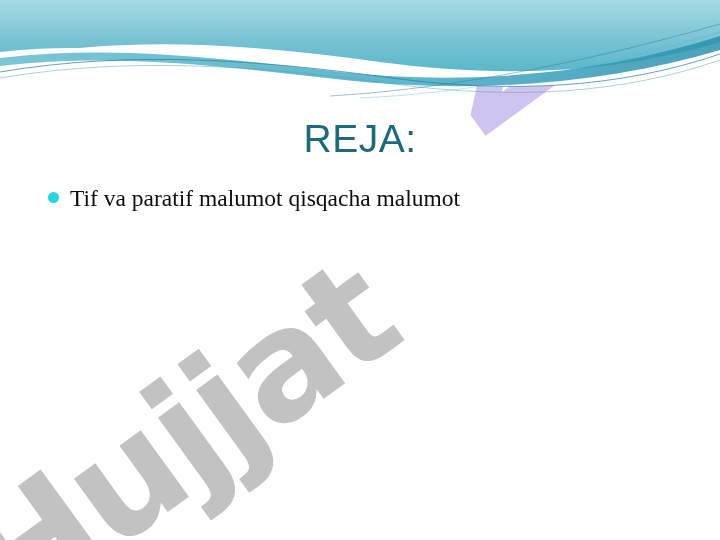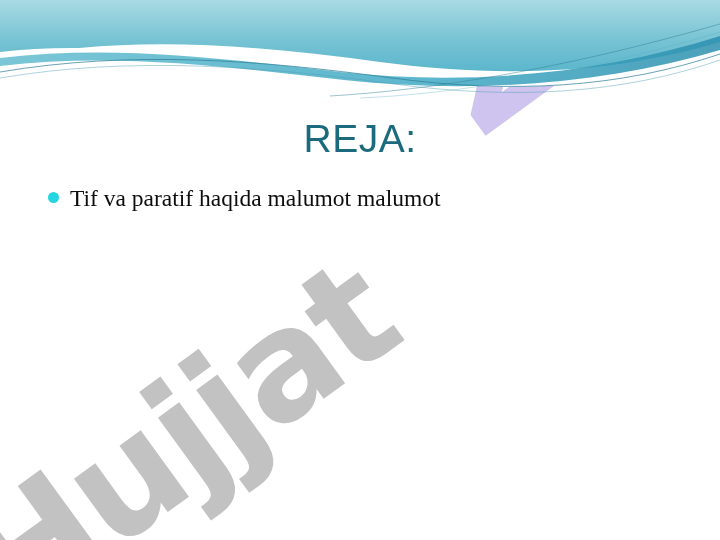--- a/index.html
+++ b/index.html
@@ -161,17 +161,17 @@
     </svg>
   </div>
 
   <div id="title-block">
     <h1 id="page-title">REJA:</h1>
   </div>
 
   <ul id="body-list">
     <li class="bullet-item">
       <span class="bullet-marker"></span>
-      <span class="bullet-text">Tif va paratif haqida malumot malumot</span>
+      <span class="bullet-text">Tif va paratif malumot qisqacha malumot</span>
     </li>
   </ul>
 
 </div>
 
 </body></html>

